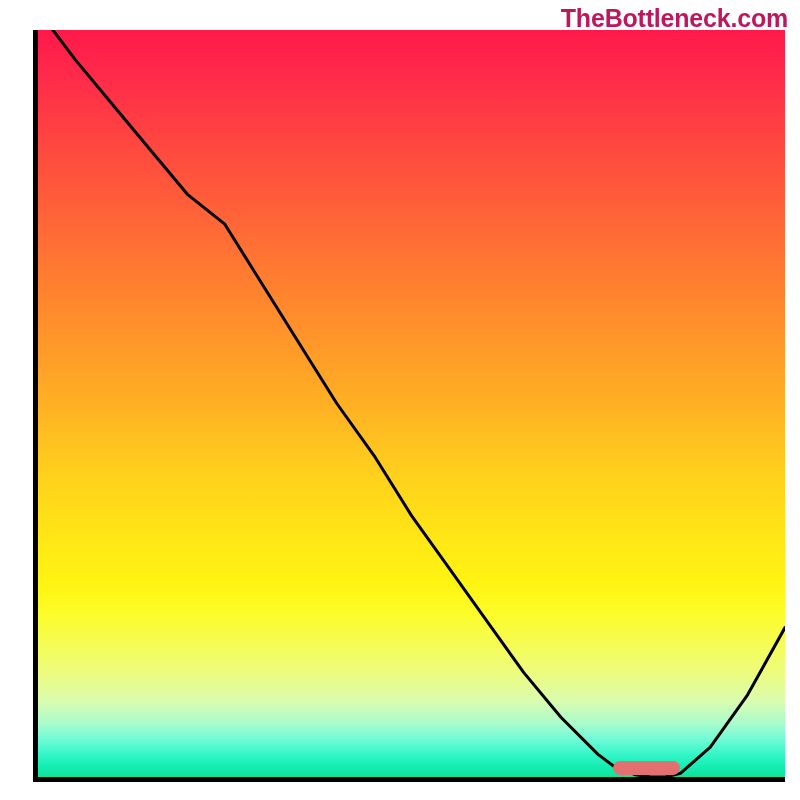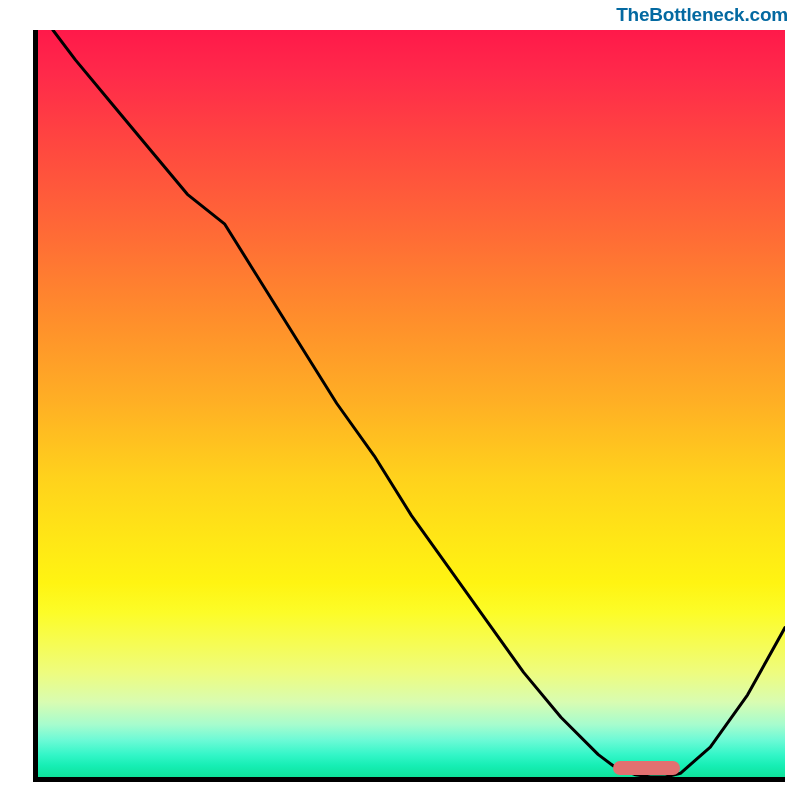--- a/index.html
+++ b/index.html
@@ -8,23 +8,23 @@
     height: 800px;
     background: #ffffff;
     font-family: Arial, sans-serif;
     position: relative;
     overflow: hidden;
   }
   .watermark {
     position: absolute;
     top: 4px;
     right: 12px;
-    font-size: 19px;
+    font-size: 25px;
     font-weight: bold;
-    color: #0369a1;
+    color: #be185d;
     letter-spacing: -0.2px;
     z-index: 10;
   }
   .chart-frame {
     position: absolute;
     left: 33px;
     top: 30px;
     width: 752px;
     height: 752px;
     border-left: 5px solid #000;

